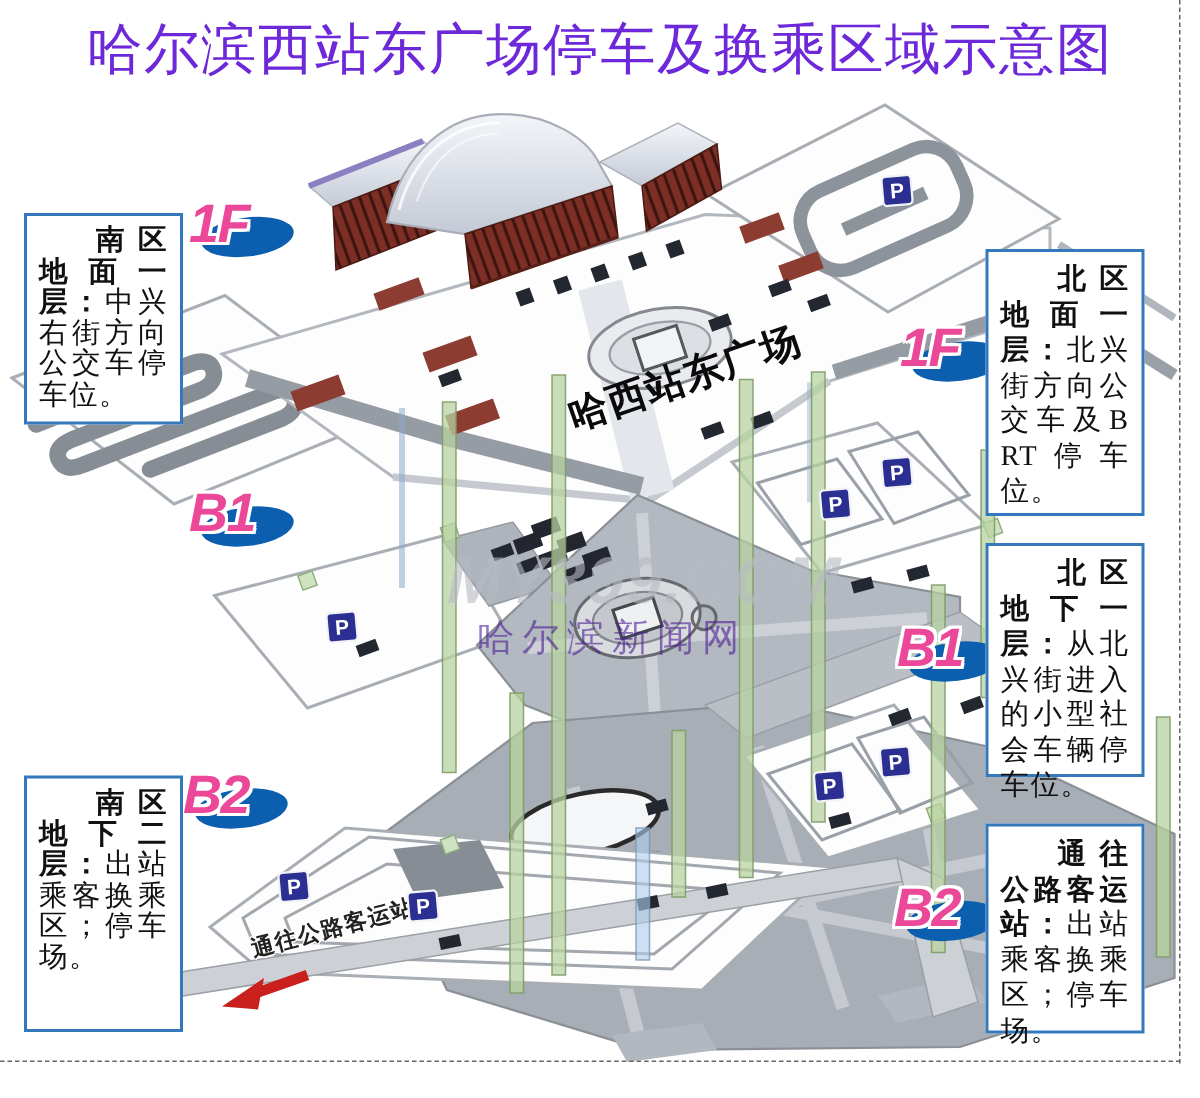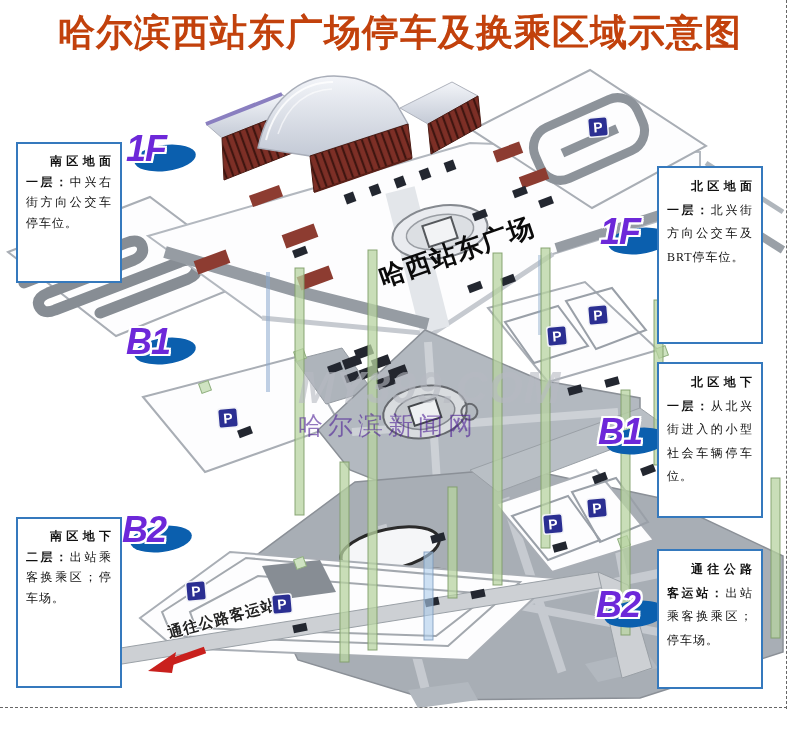--- a/index.html
+++ b/index.html
@@ -1,40 +1,40 @@
 <!DOCTYPE html>
 <html><head>
 <meta charset="utf-8">
 <style>
   html,body{margin:0;padding:0;background:#fff;}
   .canvas{position:relative;width:800px;height:732px;background:#fff;overflow:hidden;
           font-family:"Liberation Sans","DejaVu Sans",sans-serif;}
   .title{position:absolute;top:8px;left:0;width:100%;text-align:center;
-         font-size:37px;font-weight:700;letter-spacing:1px;color:#c2410c;z-index:3;}
+         font-size:37px;font-weight:400;letter-spacing:1px;color:#6d28d9;z-index:3;}
   svg.art{position:absolute;left:0;top:0;z-index:1;}
   
   .wm{position:absolute;left:298px;top:366px;z-index:2;pointer-events:none;opacity:.6;
-      color:#b7bac2;width:220px;}
+      color:#b7bac2;text-align:center;width:220px;}
   .wm-site{font-size:44px;font-weight:bold;font-style:italic;letter-spacing:1px;line-height:44px;}
   .wm-name{font-size:25px;letter-spacing:5px;color:#4c1d95;line-height:30px;}
   
   .box{position:absolute;width:106px;background:#fff;border:2px solid #3579bd;z-index:4;
        box-sizing:border-box;padding:7px 8px;}
   .box p{margin:0;font-family:"Liberation Serif","DejaVu Serif",serif;color:#111;
-         font-size:12px;letter-spacing:1px;text-align:justify;text-indent:2em;
+         font-size:19px;letter-spacing:1px;text-align:justify;text-indent:2em;
          word-break:break-all;}
   .box.south p{line-height:20.5px;}
   .box.north p{line-height:23.5px;}
   .box .head{font-weight:bold;}
   
   .badge{position:absolute;width:72px;height:44px;z-index:4;}
   .badge .ellipse{position:absolute;left:8px;top:13px;width:62px;height:26px;border-radius:50%;
                   background:#0b5fae;transform:rotate(-7deg);}
   .badge .lvl{position:absolute;left:0;top:-4px;font-size:36px;font-weight:900;font-style:italic;
-              color:#6d28d9;letter-spacing:-1px;
+              color:#ec4899;letter-spacing:-1px;
               text-shadow:-2px 0 #fff,2px 0 #fff,0 -2px #fff,0 2px #fff,
                           -2px -2px #fff,2px 2px #fff,-2px 2px #fff,2px -2px #fff;}
   
   .psign{position:absolute;width:18px;height:18px;background:#2b2f92;color:#fff;z-index:3;
          font-size:14px;font-weight:bold;text-align:center;line-height:18px;border-radius:2px;
          box-shadow:0 0 0 1.5px #f2f3f7;transform:rotate(-5deg);}
   
   .plaza-label{position:absolute;left:380px;top:261px;z-index:3;font-size:26px;font-weight:bold;
                color:#0a0a0a;letter-spacing:1px;white-space:nowrap;
                transform:rotate(-19deg);transform-origin:0 50%;}

